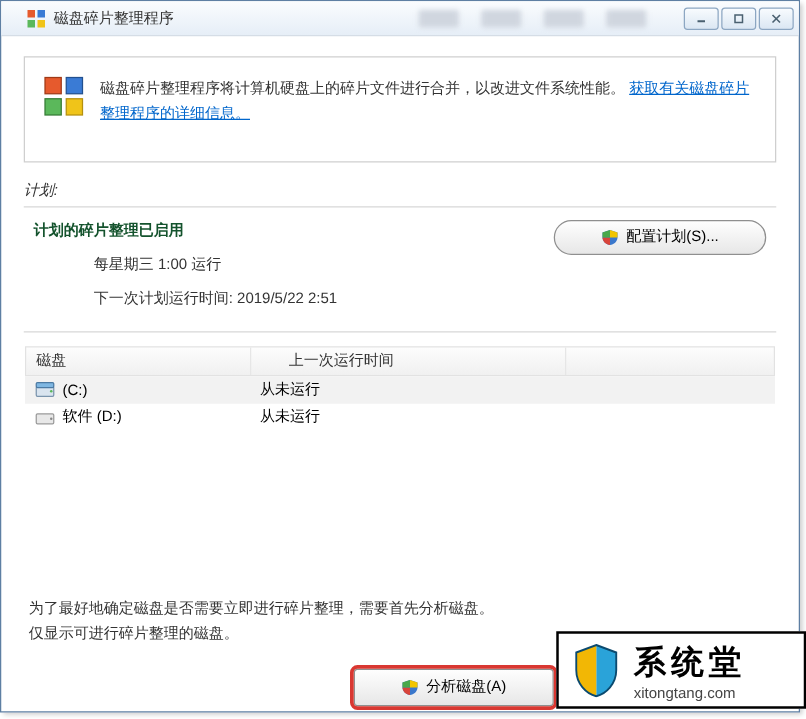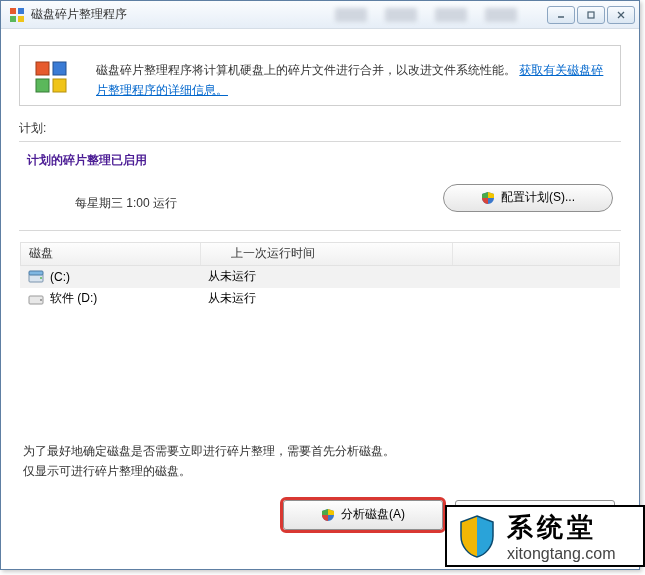--- a/index.html
+++ b/index.html
@@ -18,21 +18,21 @@
   border: 1px solid #5e7fa3;
   background: #fff;
   box-shadow: 2px 2px 4px rgba(0,0,0,0.2);
 }
 .titlebar {
   height: 28px;
   background: linear-gradient(to bottom, #fafcfe, #e6eef7);
   border-bottom: 1px solid #d5dde6;
   display: flex;
   align-items: center;
-  padding: 0 4px 0 8px;
+  padding: 0 4px 0 20px;
 }
 .titlebar .app-icon {
   width: 16px; height: 16px;
   margin-right: 6px;
 }
 .titlebar .title {
   flex: 1;
   color: #333;
   font-size: 12px;
 }
@@ -57,65 +57,65 @@
   font-size: 10px; color: #4a6070;
   cursor: pointer;
 }
 .win-btn svg { width: 10px; height: 10px; }
 .content {
   padding: 0 18px;
 }
 .info-box {
   margin: 16px 0 10px 0;
   border: 1px solid #cfcfcf;
-  padding: 14px 16px 4px 14px;
-  display: flex;
-  gap: 28px;
+  padding: 14px 16px 28px 14px;
+  display: flex;
+  gap: 12px;
 }
 .info-icon {
   width: 34px; height: 34px;
   flex-shrink: 0;
 }
 .info-text {
   color: #333;
   line-height: 1.7;
 }
 .info-text a { color: #0066cc; text-decoration: underline; }
 .section-label {
   margin-top: 14px;
   color: #333;
+  font-style: italic;
 }
 .divider {
   border: none;
   border-top: 1px solid #d8d8d8;
   margin: 4px 0 10px 0;
 }
 .schedule-row {
   display: flex;
   align-items: flex-start;
   margin-bottom: 8px;
   padding: 0 8px;
 }
 .schedule-info { flex: 1; }
 .schedule-info .line1 {
   font-weight: bold;
-  color: #4c1d95;
-  margin-bottom: 26px;
+  color: #14532d;
+  margin-bottom: 10px;
 }
 .schedule-info .line { margin-bottom: 10px; color: #333; margin-left: 48px; }
 .config-btn {
   width: 170px; height: 28px;
   border: 1px solid #8f8f8f;
   border-radius: 14px;
   background: linear-gradient(to bottom,#fefefe,#e7e7e7);
   display: flex; align-items: center; justify-content: center;
   gap: 6px;
   cursor: pointer;
   font-size: 12px;
-  margin-top: 32px;
 }
 .shield-icon { width: 14px; height: 14px; }
 .table-wrap {
   border: 1px solid transparent;
 }
 .table-head {
   display: flex;
   background: linear-gradient(to bottom,#fdfdfd,#f0f0f0);
   border: 1px solid #e2e2e2;
   height: 24px;
@@ -181,21 +181,21 @@
   width: 40px; height: 44px;
 }
 .watermark .brand-text {
   display: flex; flex-direction: column;
 }
 .watermark .brand-cn {
   font-size: 26px; font-weight: 600; font-family: "KaiTi","STKaiti",serif;
   letter-spacing: 4px;
 }
 .watermark .brand-url {
-  font-size: 16px; color: #444;
+  font-size: 12px; color: #444;
 }
 </style>
 </head>
 <body>
 
 <div class="window">
   <div class="titlebar">
     <span class="app-icon">
       <svg viewBox="0 0 16 16">
           <rect x="1" y="1" width="6" height="6" fill="#e65a2d"></rect>
@@ -248,20 +248,21 @@
       </div>
     </div>
 
     <div class="section-label">计划:</div>
     <hr class="divider">
 
     <div class="schedule-row">
       <div class="schedule-info">
         <div class="line1">计划的碎片整理已启用</div>
         <div class="line">每星期三 1:00 运行</div>
+        <div class="line">下一次计划运行时间: 2019/5/22 2:51</div>
       </div>
       <button class="config-btn">
         <span class="shield-icon">
           <svg viewBox="0 0 14 14">
               <path d="M7 1 L13 3 L13 7 C13 10 10 13 7 13 C4 13 1 10 1 7 L1 3 Z" fill="#3b78cc"></path>
               <path d="M7 1 L13 3 L13 7 L7 7 Z" fill="#f2c500"></path>
               <path d="M7 7 L7 13 C4 13 1 10 1 7 Z" fill="#d9443a"></path>
               <path d="M7 1 L1 3 L1 7 L7 7 Z" fill="#4aa84a"></path>
             </svg>
         </span>

